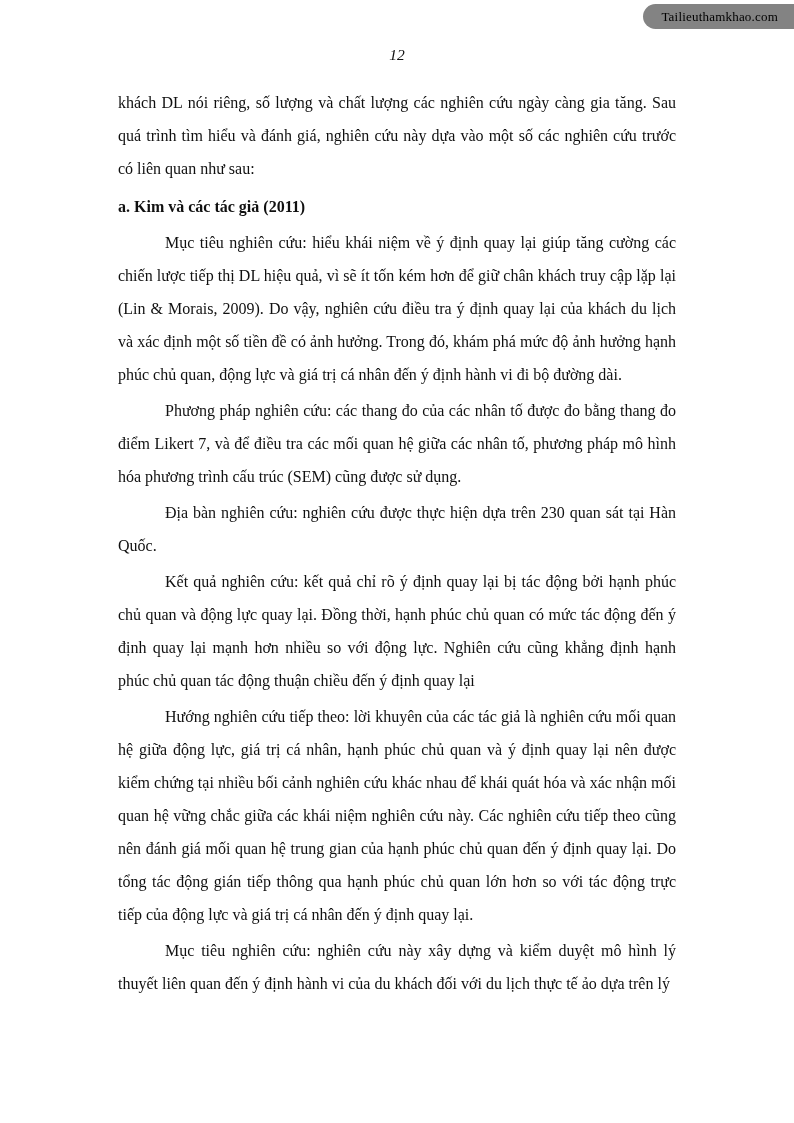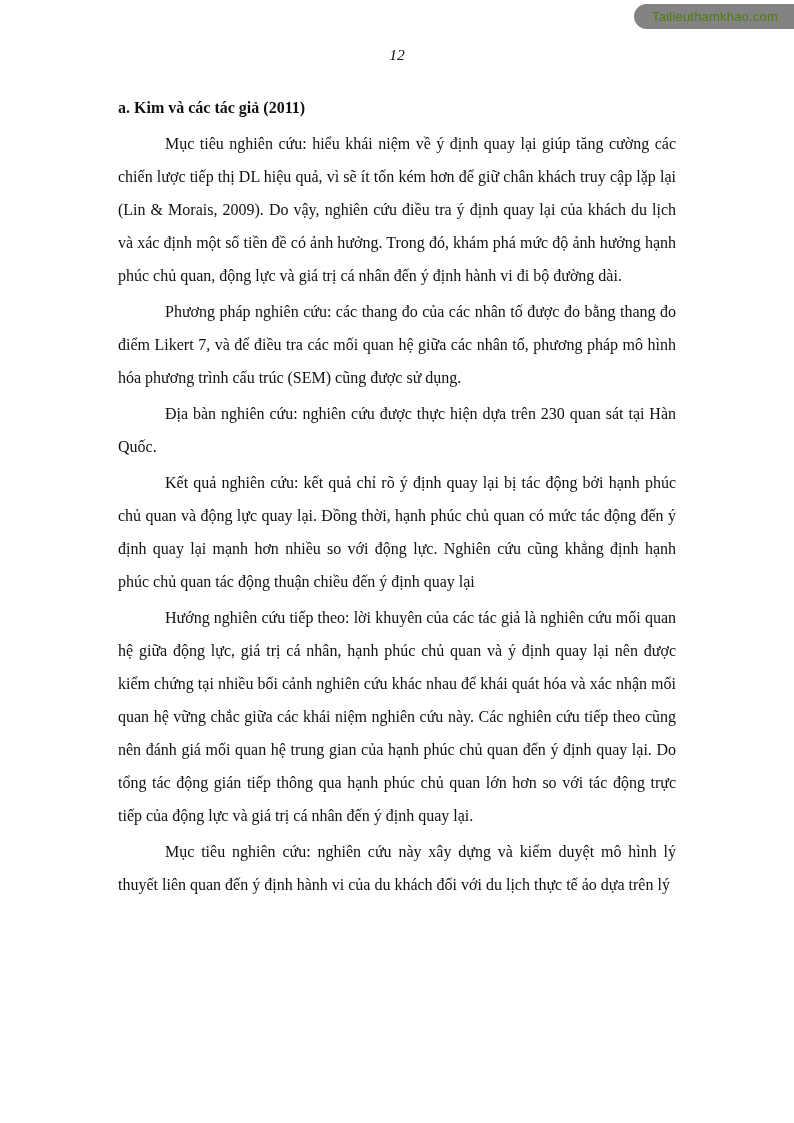--- a/index.html
+++ b/index.html
@@ -16,22 +16,22 @@
     font-family: "Liberation Serif", serif;
     color: #101010;
     overflow: hidden;
     box-sizing: border-box;
   }
   .watermark {
     position: absolute;
     top: 4px;
     right: 0;
     background: rgba(96, 96, 96, 0.78);
-    color: #4d7c0f;
-    font-family: Liberation Sans, sans-serif;
+    color: #000000;
+    font-family: Liberation Serif, serif;
     font-size: 13px;
     line-height: 13px;
     padding: 6px 16px 6px 18px;
     border-radius: 13px 0 0 13px;
     letter-spacing: 0.2px;
   }
   .page-number {
     position: absolute;
     top: 46px;
     left: 0;
@@ -64,20 +64,21 @@
 </head>
 <body>
 
 <div class="page">
 
   <div class="watermark">Tailieuthamkhao.com</div>
 
   <div class="page-number">12</div>
 
   <div class="content">
+    <p class="para">khách DL nói riêng, số lượng và chất lượng các nghiên cứu ngày càng gia tăng. Sau quá trình tìm hiểu và đánh giá, nghiên cứu này dựa vào một số các nghiên cứu trước có liên quan như sau:</p>
 
     <p class="para heading">a. Kim và các tác giả (2011)</p>
 
     <p class="para indent">Mục tiêu nghiên cứu: hiểu khái niệm về ý định quay lại giúp tăng cường các chiến lược tiếp thị DL hiệu quả, vì sẽ ít tốn kém hơn để giữ chân khách truy cập lặp lại (Lin &amp; Morais, 2009). Do vậy, nghiên cứu điều tra ý định quay lại của khách du lịch và xác định một số tiền đề có ảnh hưởng. Trong đó, khám phá mức độ ảnh hưởng hạnh phúc chủ quan, động lực và giá trị cá nhân đến ý định hành vi đi bộ đường dài.</p>
 
     <p class="para indent">Phương pháp nghiên cứu: các thang đo của các nhân tố được đo bằng thang đo điểm Likert 7, và để điều tra các mối quan hệ giữa các nhân tố, phương pháp mô hình hóa phương trình cấu trúc (SEM) cũng được sử dụng.</p>
 
     <p class="para indent">Địa bàn nghiên cứu: nghiên cứu được thực hiện dựa trên 230 quan sát tại Hàn Quốc.</p>
 
     <p class="para indent">Kết quả nghiên cứu: kết quả chỉ rõ ý định quay lại bị tác động bởi hạnh phúc chủ quan và động lực quay lại. Đồng thời, hạnh phúc chủ quan có mức tác động đến ý định quay lại mạnh hơn nhiều so với động lực. Nghiên cứu cũng khẳng định hạnh phúc chủ quan tác động thuận chiều đến ý định quay lại</p>

